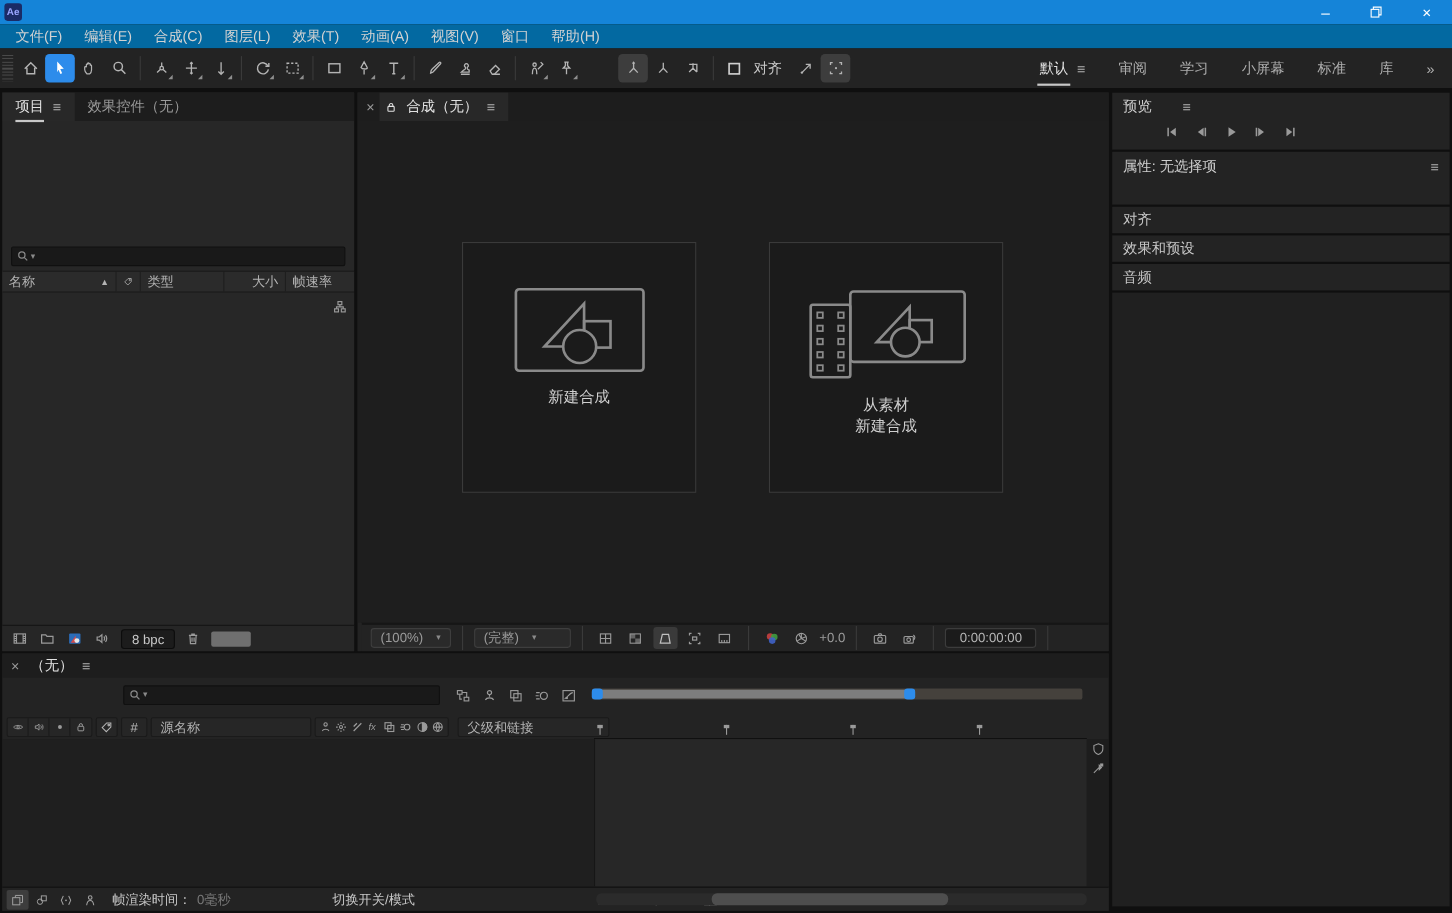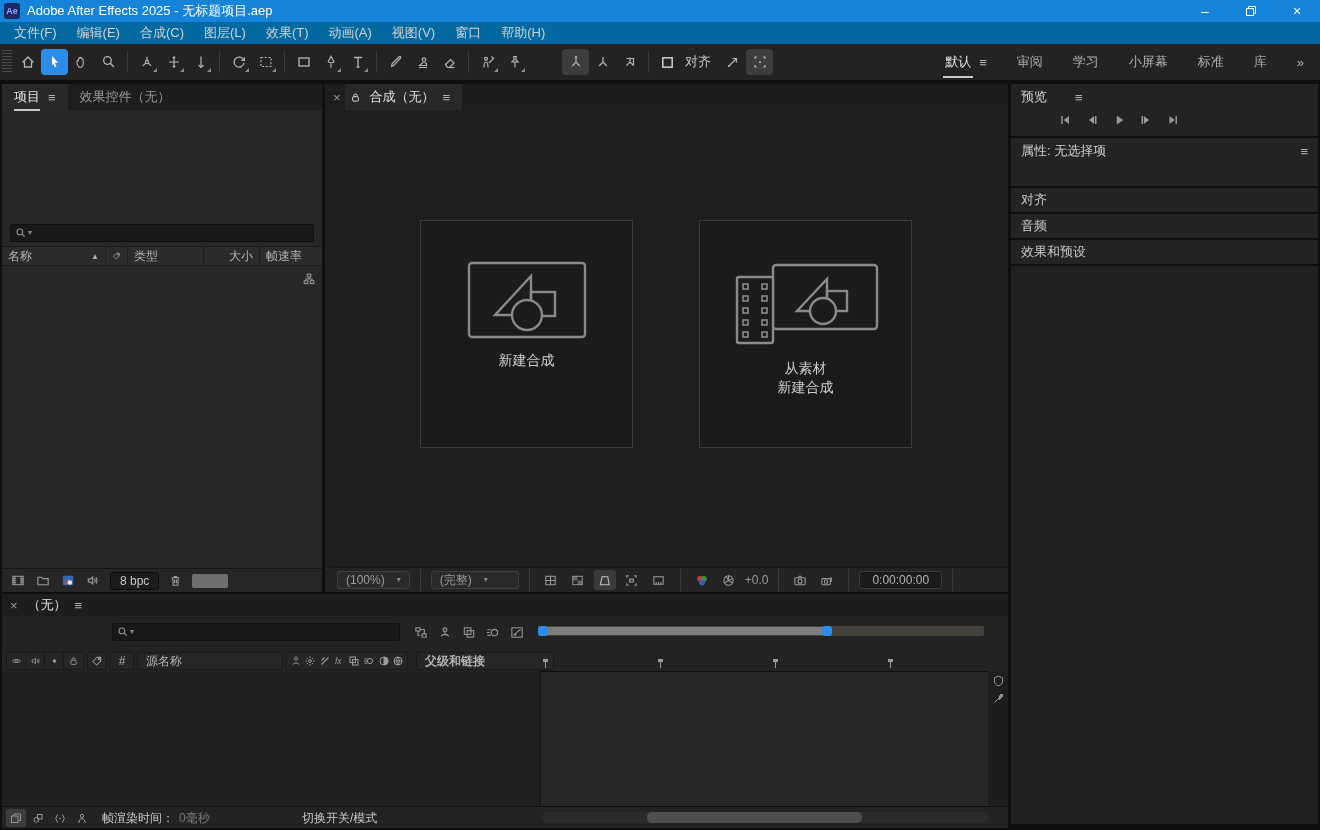--- a/index.html
+++ b/index.html
@@ -111,21 +111,20 @@
   .zknob { width:9px; height:9px; border:1.5px solid #c0c0c0; border-radius:50%; background:#232323; }
   .hscroll { position:absolute; left:645px; top:5px; width:215px; height:11px; background:#4e4e4e; border-radius:5px; }
   .hscroll-track { position:absolute; left:540px; right:20px; top:5px; height:11px; background:#2b2b2b; border-radius:5px; }
   .muted { color:#777; }
 </style>
 </head>
 <body>
 
 <div class="titlebar">
   <div class="app-badge">Ae</div>
-  <div>Adobe After Effects 2025 - 无标题项目.aep</div>
   <div class="winbtns">
     <div class="winbtn">–</div>
     <div class="winbtn">
       <svg width="12" height="12" viewBox="0 0 12 12" fill="none" stroke="#fff" stroke-width="1">
           <rect x="1.5" y="3.5" width="7" height="7"></rect>
           <path d="M3.5 3.5v-2h7v7h-2"></path>
         </svg>
     </div>
     <div class="winbtn">×</div>
   </div>
@@ -562,24 +561,24 @@
       <div class="rhead" style="justify-content:space-between;">
         <span>属性: 无选择项</span>
         <span class="menu-glyph">≡</span>
       </div>
       <div style="height:22px;"></div>
     </div>
     <div class="rsec sec-head">
         <span>对齐</span>
       </div>
     <div class="rsec sec-head">
+        <span>效果和预设</span>
+      </div>
+    <div class="rsec sec-head">
         <span>音频</span>
-      </div>
-    <div class="rsec sec-head">
-        <span>效果和预设</span>
       </div>
     <div class="rsec rfill"></div>
   </div>
 
   <div class="panel" id="timelinePanel">
     <div class="tl-tabbar">
       <div class="closex">×</div>
       <div class="tab active" style="background:transparent; height:22px; padding-left:6px;">
         <span>（无）</span>
         <span class="menu-glyph">≡</span>
@@ -711,21 +710,21 @@
               <path d="M6 2a4 4 0 0 1 0 8z" fill="currentColor"></path>
             </svg>
           </span>
         <span>
             <svg width="12" height="12" viewBox="0 0 12 12" fill="none" stroke="currentColor" stroke-width="1">
               <circle cx="6" cy="6" r="4"></circle>
               <path d="M2 6h8M6 2c-1.8 2.4-1.8 5.6 0 8M6 2c1.8 2.4 1.8 5.6 0 8"></path>
             </svg>
           </span>
       </div>
-      <div class="tl-cell" style="width:138px; padding-left:8px; margin-left:5px;font-weight:bold;">
+      <div class="tl-cell" style="width:138px; padding-left:8px; margin-left:5px;">
           <span>父级和链接</span>
         </div>
       <div class="ruler">
         <div class="tick" style="left:5px;"></div>
         <div class="tick" style="left:120px;"></div>
         <div class="tick" style="left:235px;"></div>
         <div class="tick" style="left:350px;"></div>
       </div>
     </div>
 

